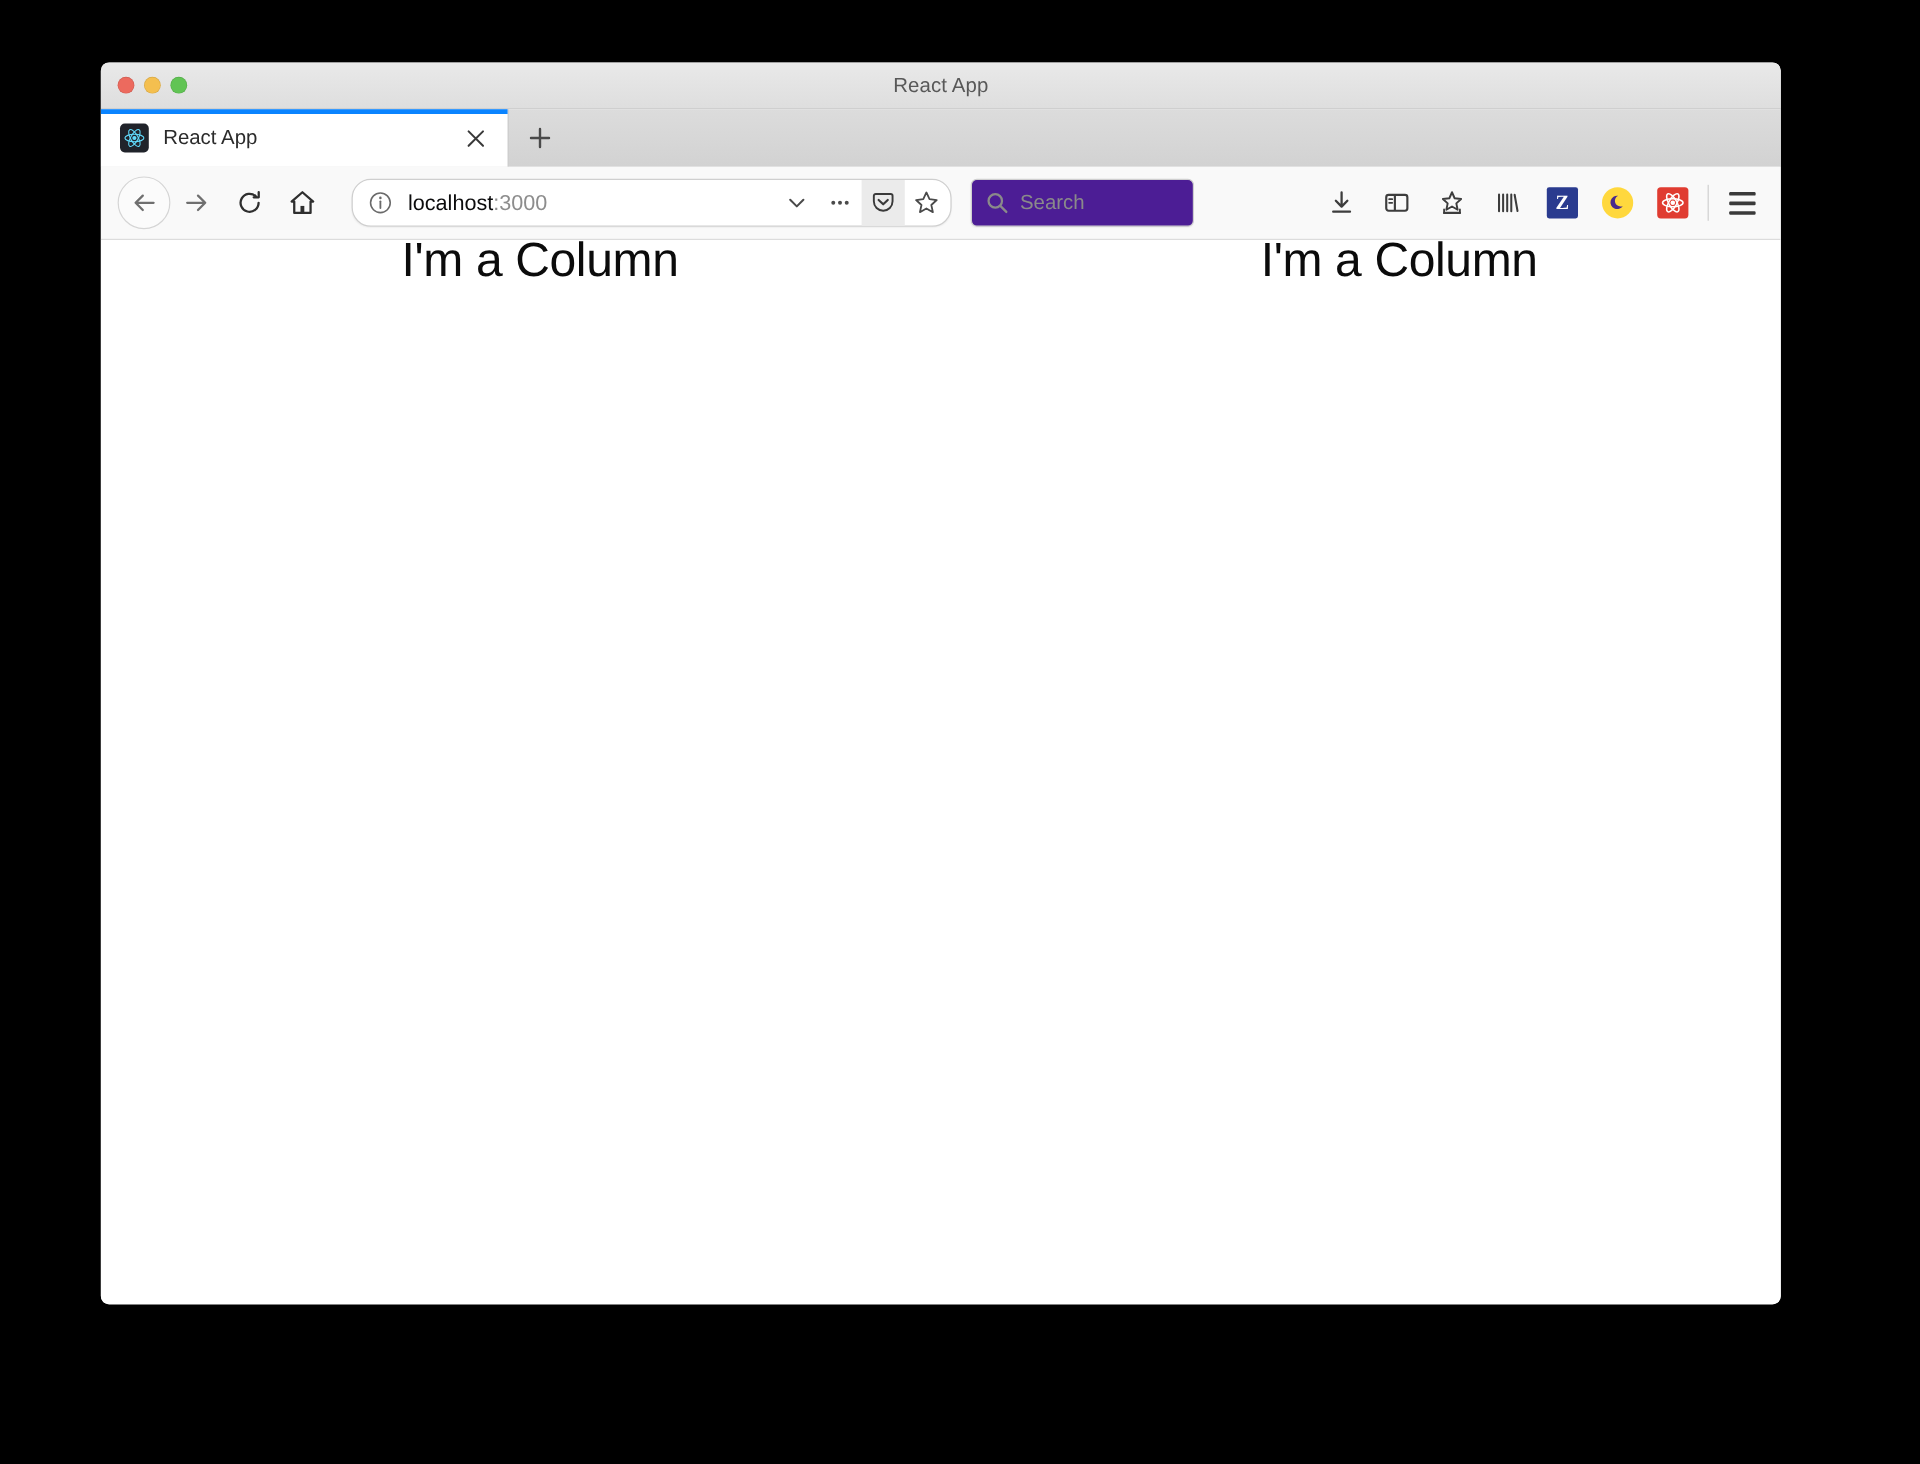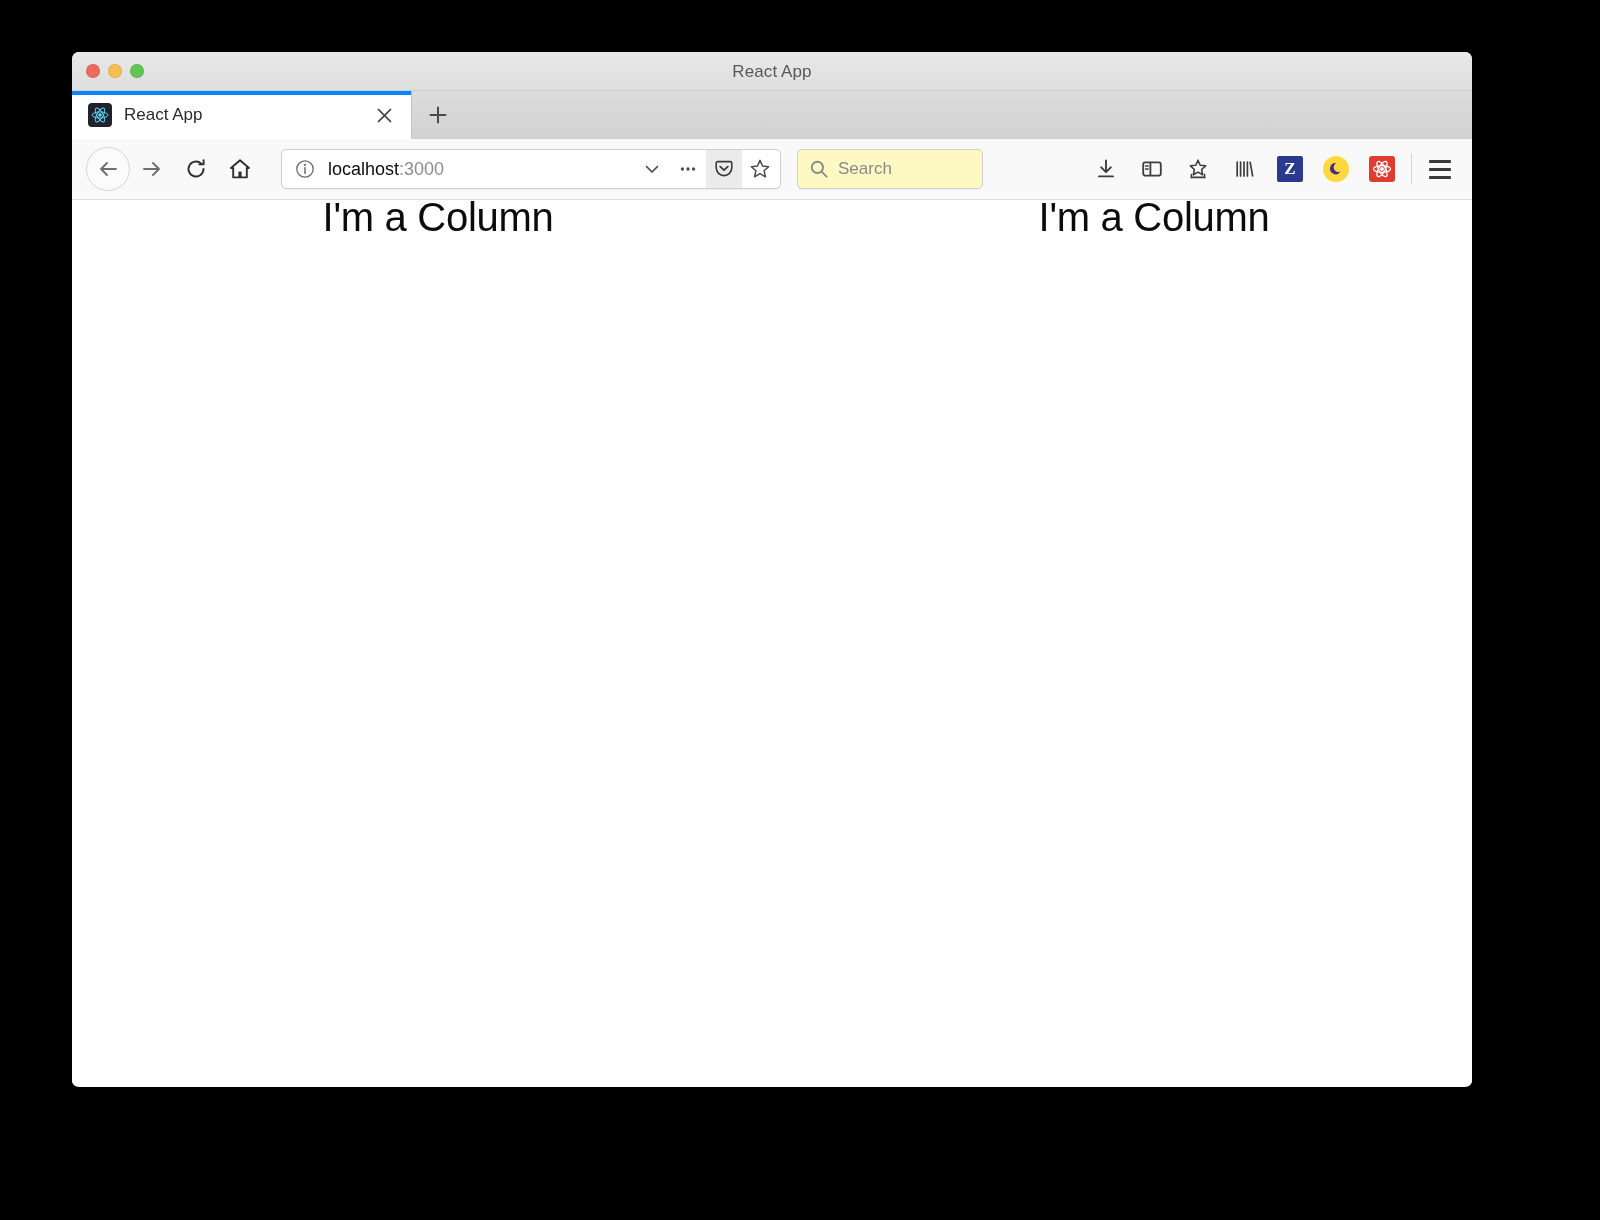--- a/index.html
+++ b/index.html
@@ -8,21 +8,21 @@
     width: 1600px;
     height: 1220px;
     background: #000000;
     font-family: "Liberation Sans", sans-serif;
     overflow: hidden;
   }
 
   
   #browser-window {
     position: absolute;
-    left: 72px;
+    left: 84px;
     top: 52px;
     width: 1400px;
     height: 1035px;
     border-radius: 7px;
     overflow: hidden;
     background: #ffffff;
     box-shadow: 0 2px 14px rgba(0,0,0,0.35);
   }
 
   
@@ -135,21 +135,21 @@
   .nav-btn.dark { color: #2f2f2f; }
 
   
   #urlbar {
     flex: 0 0 auto;
     width: 500px;
     height: 40px;
     margin-left: 19px;
     background: #ffffff;
     border: 1px solid #cfcfcf;
-    border-radius: 5px;
+    border-radius: 16px;
     display: flex;
     align-items: center;
     padding: 0 0 0 12px;
     box-shadow: 0 1px 1px rgba(0,0,0,0.04);
     justify-content: flex-end;
   }
   #identity-icon {
     width: 22px; height: 22px;
     flex: 0 0 auto;
     display: flex; align-items: center; justify-content: center;
@@ -175,21 +175,21 @@
     color: #3a3a3a;
   }
   .url-action.bookmark { margin-right: 2px; }
 
   
   #searchbar {
     flex: 0 0 auto;
     width: 186px;
     height: 40px;
     margin-left: 16px;
-    background: #fef9c3;
+    background: #4c1d95;
     border: 1px solid #cfcfcf;
     border-radius: 5px;
     display: flex;
     align-items: center;
     padding: 0 10px;
     box-shadow: 0 1px 1px rgba(0,0,0,0.04);
   }
   #search-icon-wrap {
     width: 22px; height: 22px;
     flex: 0 0 auto;

